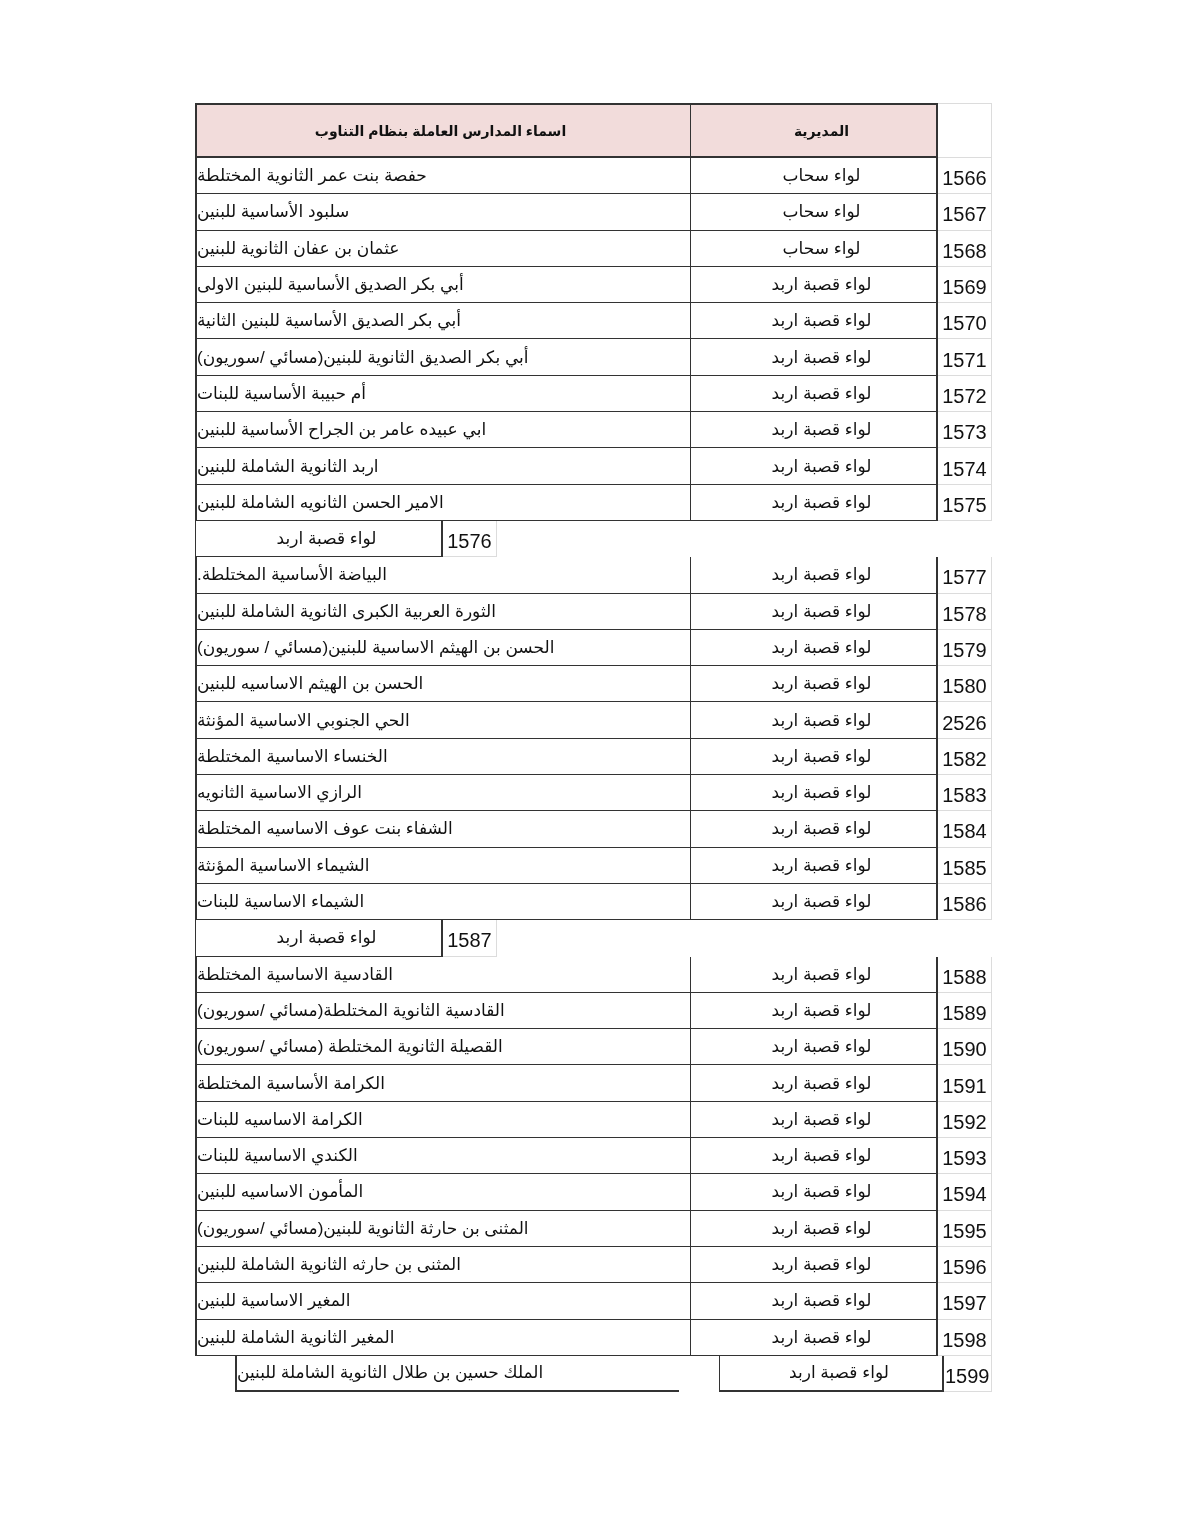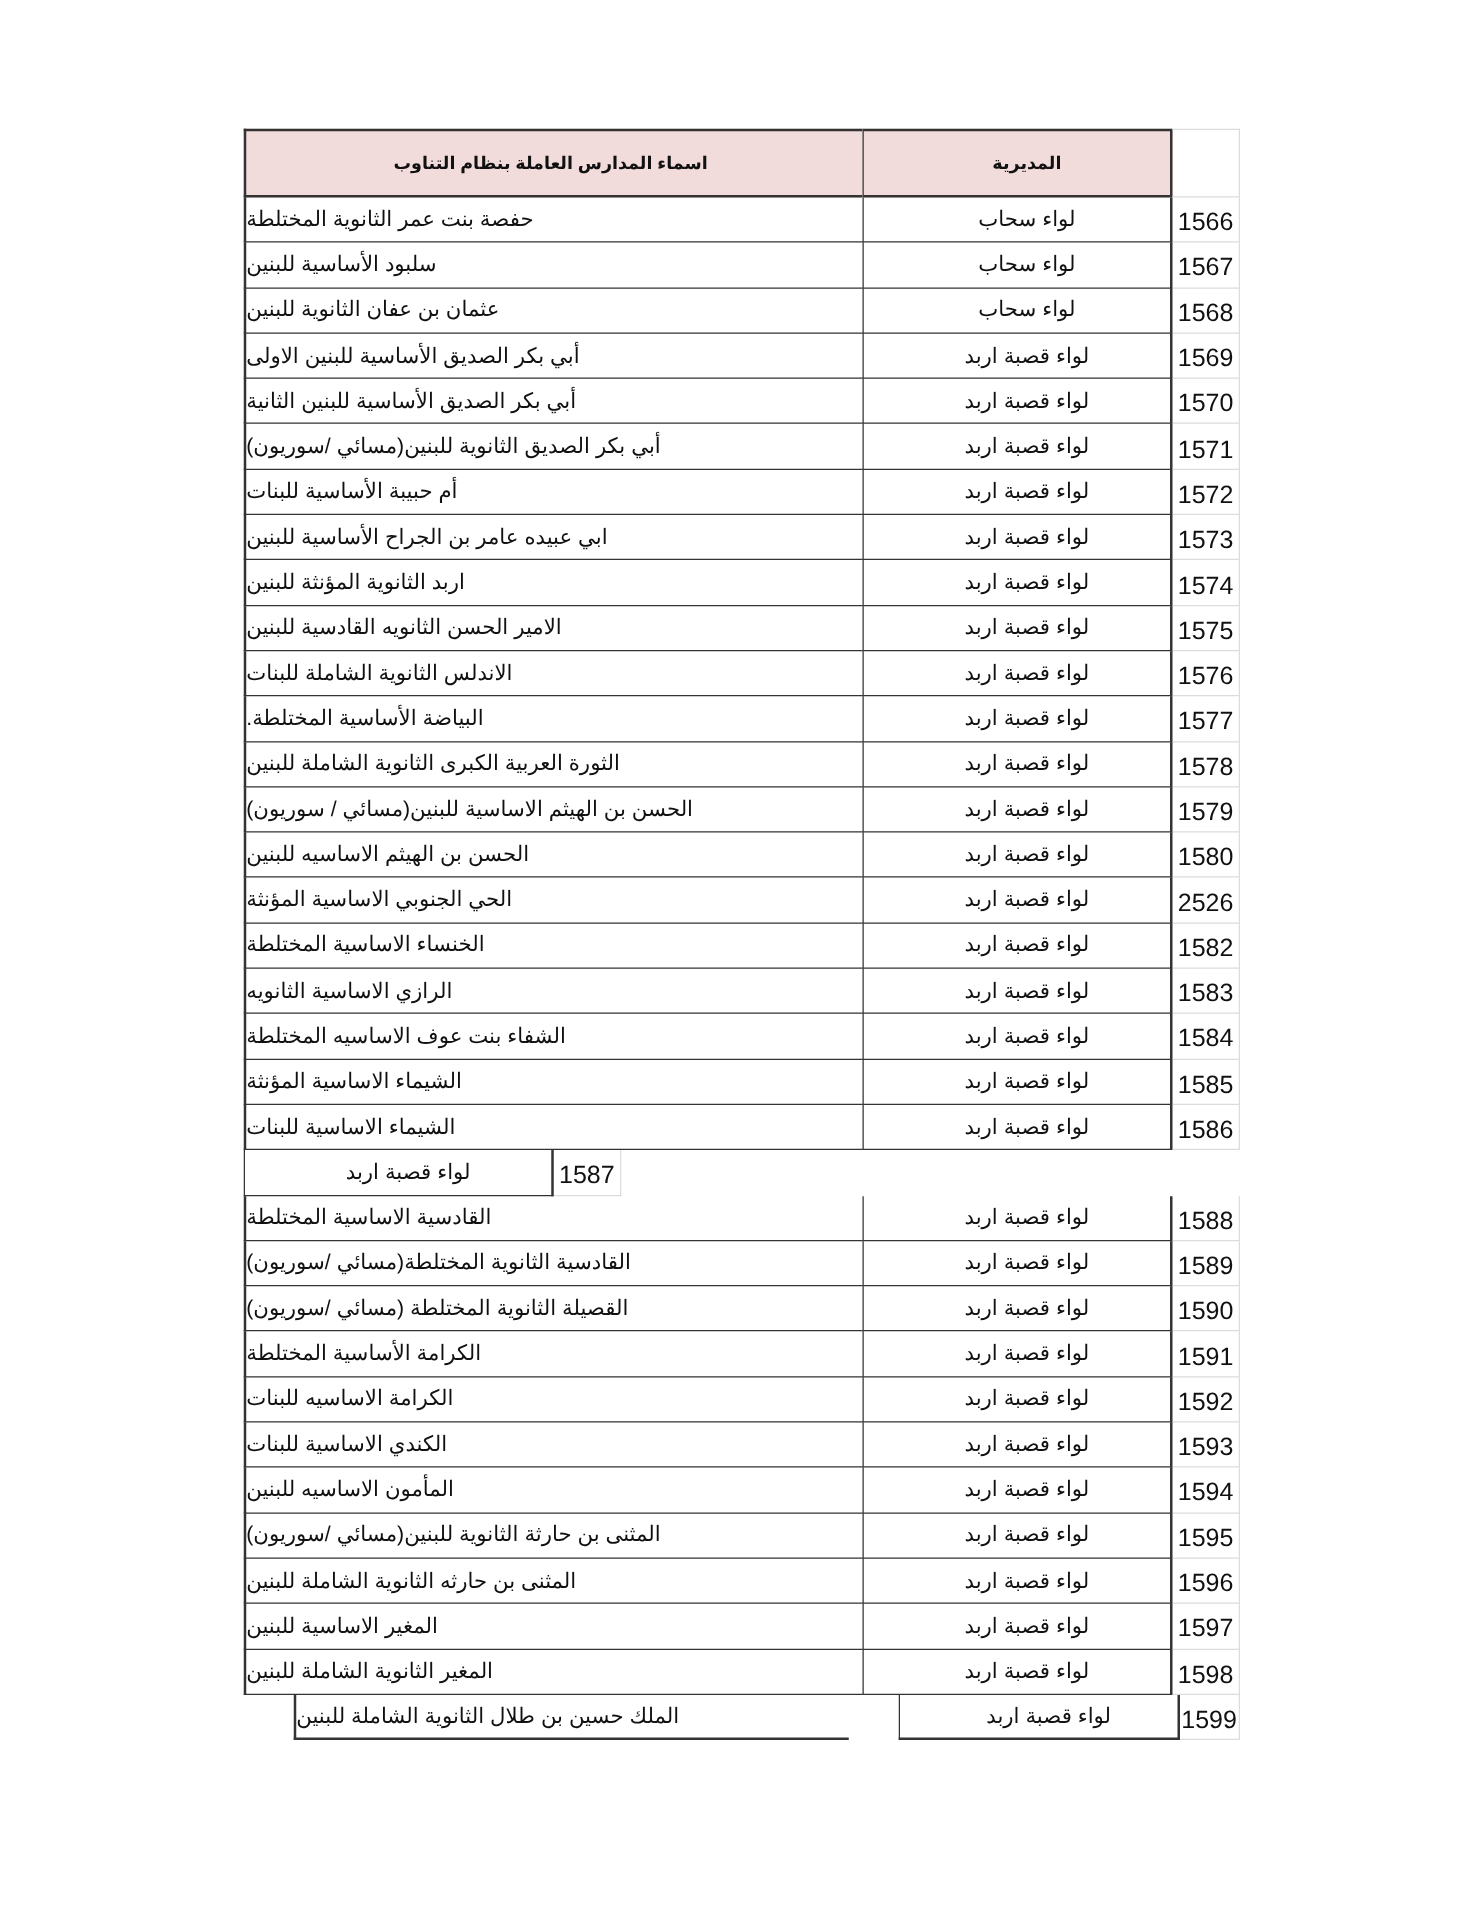--- a/index.html
+++ b/index.html
@@ -125,31 +125,30 @@
         <div class="cell school">أم حبيبة الأساسية للبنات</div>
         <div class="cell directorate">لواء قصبة اربد</div>
         <div class="cell num">1572</div>
       </div>
       <div class="row">
         <div class="cell school">ابي عبيده عامر بن الجراح الأساسية للبنين</div>
         <div class="cell directorate">لواء قصبة اربد</div>
         <div class="cell num">1573</div>
       </div>
       <div class="row">
-        <div class="cell school">اربد الثانوية المؤنثة للبنين</div>
+        <div class="cell school">اربد الثانوية الشاملة للبنين</div>
         <div class="cell directorate">لواء قصبة اربد</div>
         <div class="cell num">1574</div>
       </div>
       <div class="row">
-        <div class="cell school">الامير  الحسن الثانويه القادسية للبنين</div>
+        <div class="cell school">الامير  الحسن الثانويه الشاملة للبنين</div>
         <div class="cell directorate">لواء قصبة اربد</div>
         <div class="cell num">1575</div>
       </div>
       <div class="row">
-        <div class="cell school">الاندلس الثانوية الشاملة للبنات</div>
         <div class="cell directorate">لواء قصبة اربد</div>
         <div class="cell num">1576</div>
       </div>
       <div class="row">
         <div class="cell school">البياضة الأساسية المختلطة.</div>
         <div class="cell directorate">لواء قصبة اربد</div>
         <div class="cell num">1577</div>
       </div>
       <div class="row">
         <div class="cell school">الثورة العربية الكبرى الثانوية الشاملة للبنين</div>

